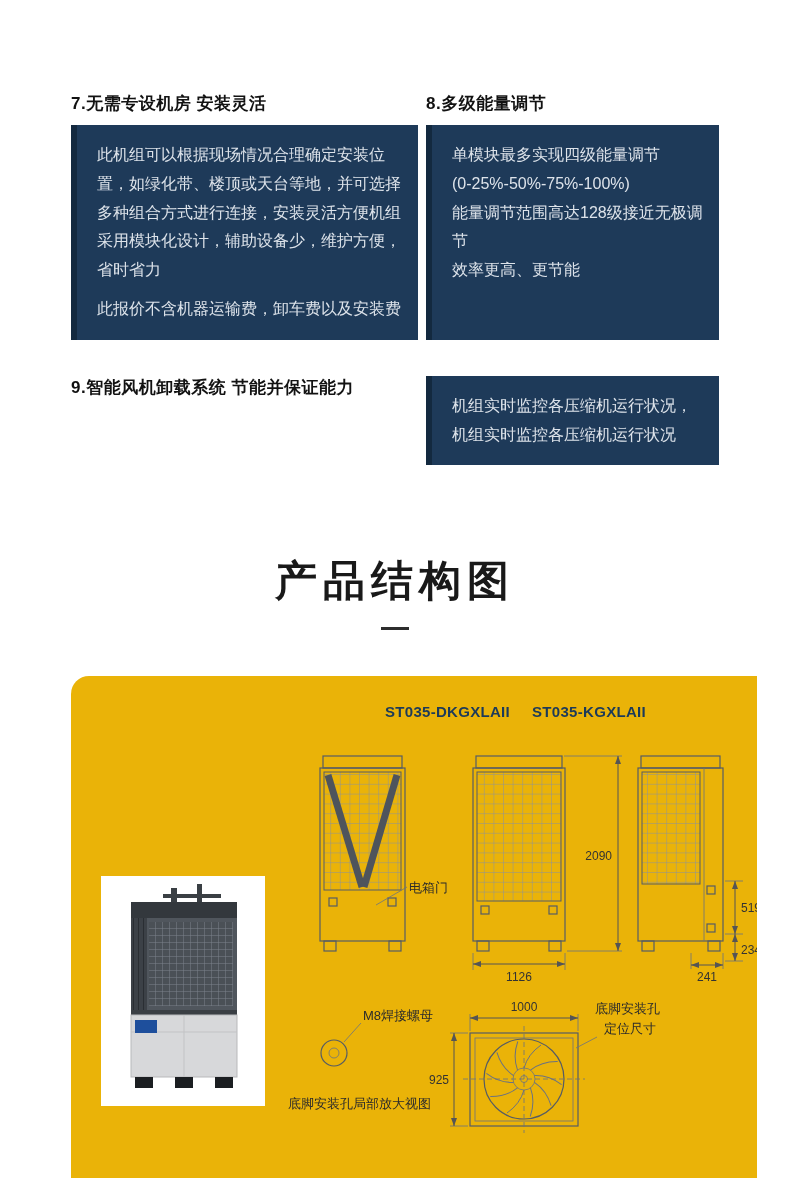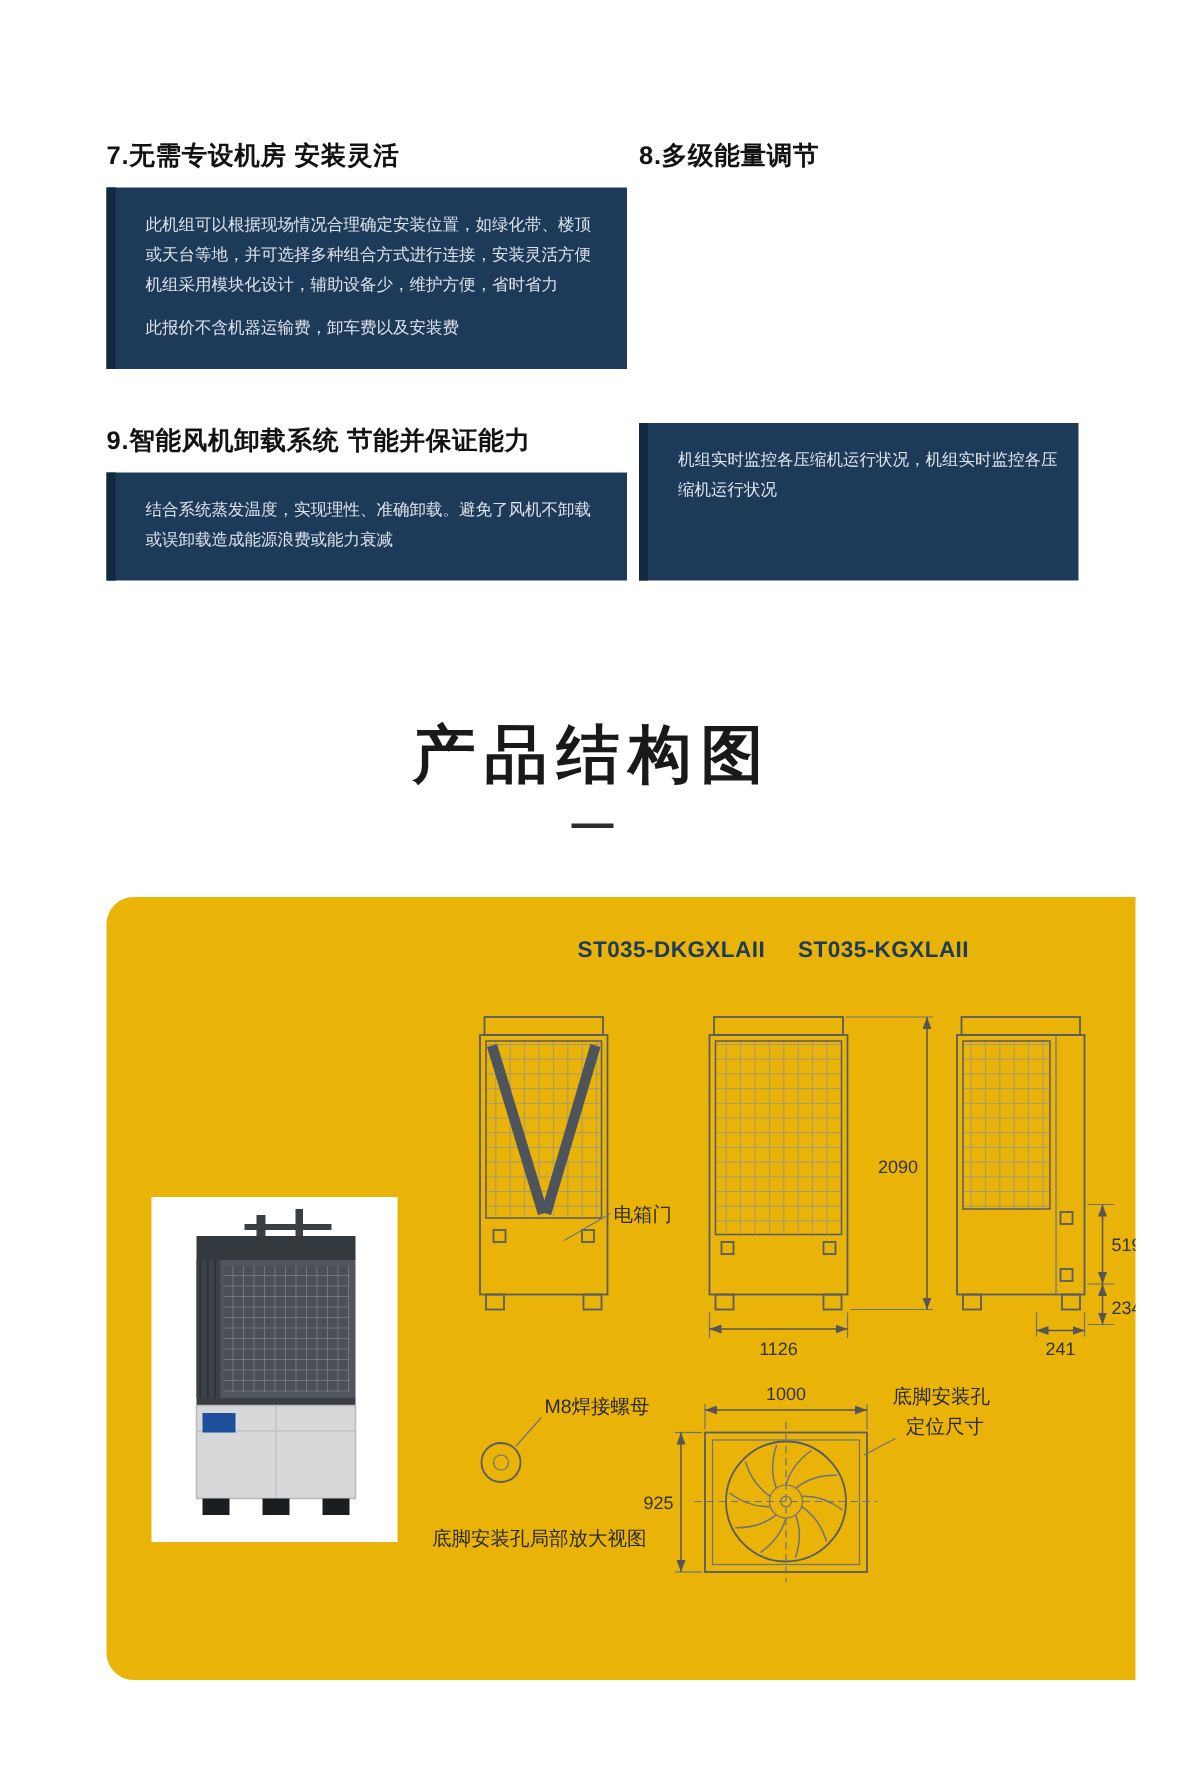--- a/index.html
+++ b/index.html
@@ -4,21 +4,21 @@
 <style>
   * { margin:0; padding:0; box-sizing:border-box; }
   html,body { background:#ffffff; }
   body { font-family:"Liberation Sans","DejaVu Sans",sans-serif; }
   .page { width:724px; height:1178px; margin:0 auto; background:#ffffff; position:relative; overflow:hidden; }
 
   
   .features { padding:92px 38px 0; display:grid; grid-template-columns:347px 293px; justify-content:space-between; row-gap:36px; }
   .feature { display:flex; flex-direction:column; }
   .feature-title { font-size:17px; font-weight:bold; color:#121212; margin-bottom:10px; letter-spacing:.5px; white-space:nowrap; }
-  .feature-box { flex:1; background:#1e3a59; border-left:6px solid #13293f; padding:16px 14px 16px 20px; color:#dde3ea; font-size:11px; line-height:1.8; }
+  .feature-box { flex:1; background:#1e3a59; border-left:6px solid #13293f; padding:16px 14px 16px 20px; color:#dde3ea; font-size:16px; line-height:1.8; }
   .feature-box .p + .p { margin-top:10px; }
   .multiline { white-space:pre-line; }
 
   
   .struct-title-wrap { margin-top:88px; text-align:center; }
   .struct-title { font-family:Liberation Sans, sans-serif; font-size:42px; font-weight:bold; color:#191919; letter-spacing:6px;text-align:center; }
   .struct-dash { width:28px; height:3px; background:#2d2d2d; margin:18px auto 0; }
 
   
   .panel { position:relative; margin:46px 38px 0; width:714px; height:522px; background:#eab308; border-radius:18px; overflow:hidden; }
@@ -42,27 +42,30 @@
     <div class="feature">
       <h3 class="feature-title">7.无需专设机房  安装灵活</h3>
       <div class="feature-box">
         <p class="p">此机组可以根据现场情况合理确定安装位置，如绿化带、楼顶或天台等地，并可选择多种组合方式进行连接，安装灵活方便机组采用模块化设计，辅助设备少，维护方便，省时省力</p>
         <p class="p">此报价不含机器运输费，卸车费以及安装费</p>
       </div>
     </div>
 
     <div class="feature">
       <h3 class="feature-title">8.多级能量调节</h3>
+      <div class="feature-box">
+        <p class="p multiline">单模块最多实现四级能量调节
+(0-25%-50%-75%-100%)
+能量调节范围高达128级接近无极调节
+效率更高、更节能</p>
+      </div>
     </div>
 
     <div class="feature">
       <h3 class="feature-title">9.智能风机卸载系统  节能并保证能力</h3>
-      <div class="feature-box">
-        <p class="p">结合系统蒸发温度，实现理性、准确卸载。避免了风机不卸载或误卸载造成能源浪费或能力衰减</p>
-      </div>
     </div>
 
     <div class="feature">
       <div class="feature-box">
         <p class="p">机组实时监控各压缩机运行状况，机组实时监控各压缩机运行状况</p>
       </div>
     </div>
 
   </section>
 

